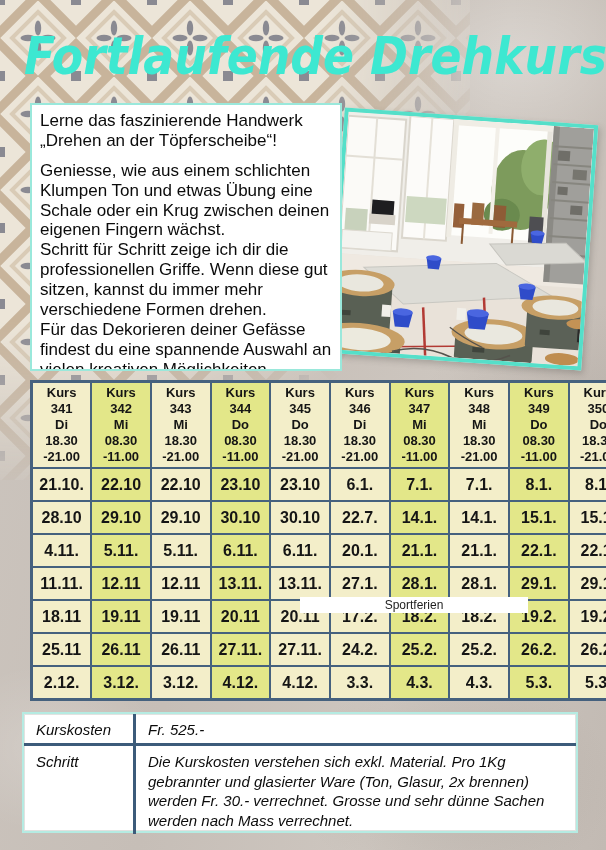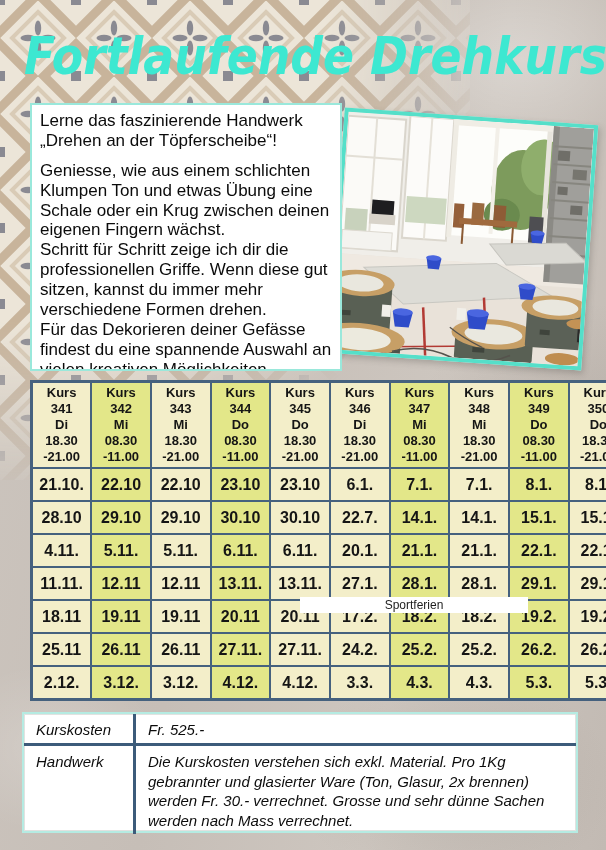--- a/index.html
+++ b/index.html
@@ -360,17 +360,17 @@
       </tbody>
   </table>
 
   <div class="sportferien">
     <span>Sportferien</span>
   </div>
 
   <div class="info">
     <div class="cell b-r b-b">Kurskosten</div>
     <div class="cell b-b">Fr. 525.-</div>
-    <div class="cell b-r">Handwerk</div>
+    <div class="cell b-r">Schritt</div>
     <div class="cell">Die Kurskosten verstehen sich exkl. Material. Pro 1Kg gebrannter und glasierter Ware (Ton, Glasur, 2x brennen) werden Fr. 30.- verrechnet. Grosse und sehr dünne Sachen werden nach Mass verrechnet.</div>
   </div>
 
 </div>
 
 </body></html>

